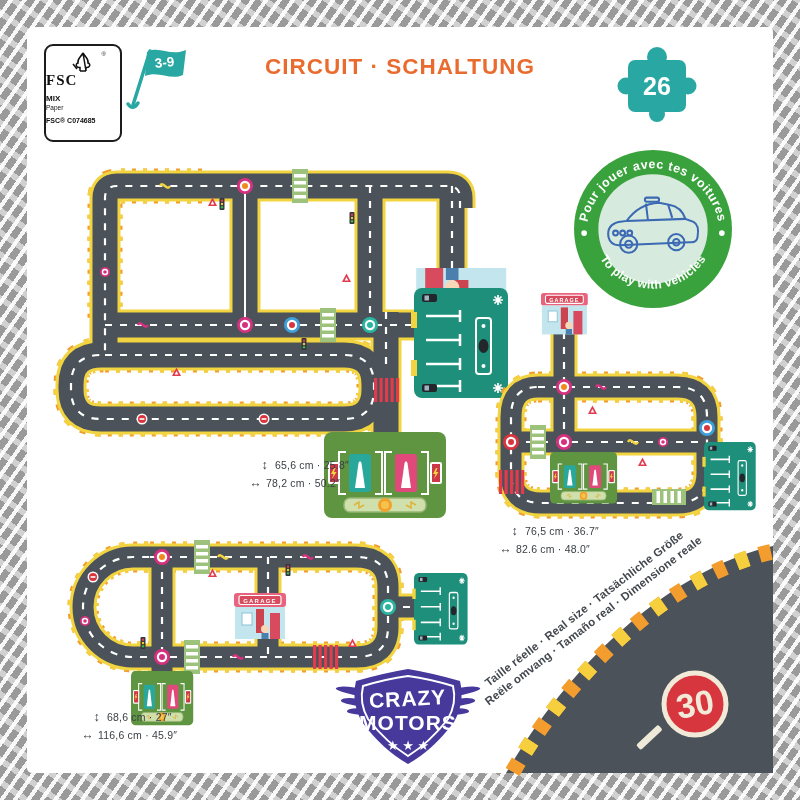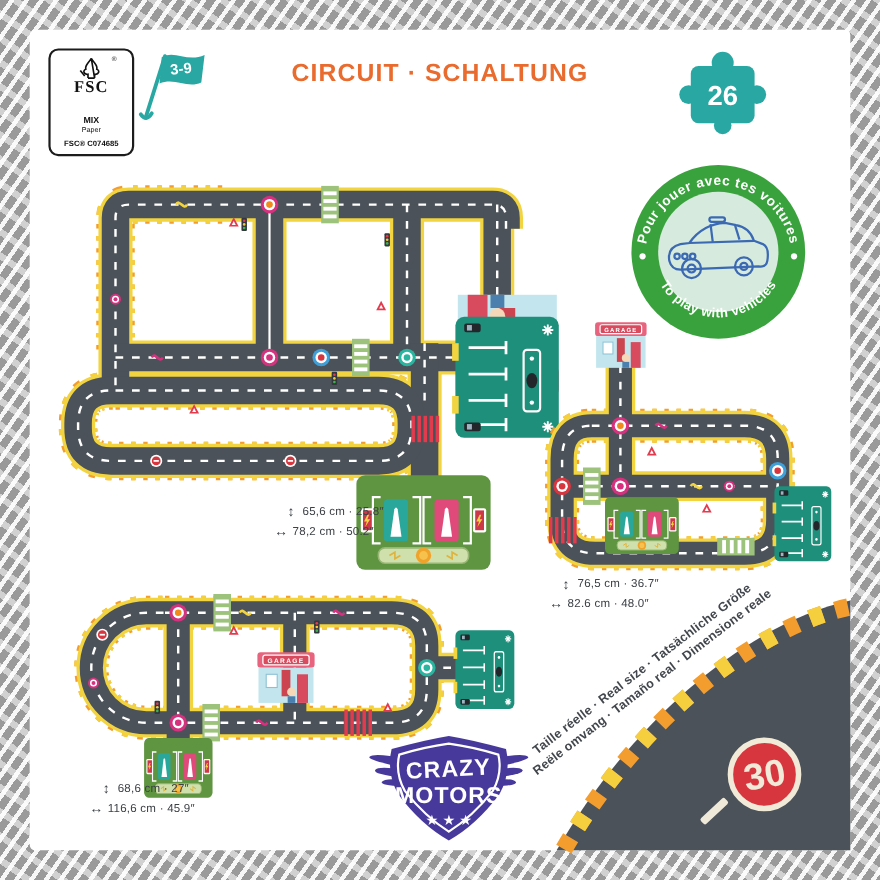--- a/index.html
+++ b/index.html
@@ -9,24 +9,24 @@
     background:
       repeating-linear-gradient(35deg, rgba(255,255,255,0) 0 12px, rgba(255,255,255,.55) 12px 18px),
       repeating-linear-gradient(125deg,#9a9a9a 0 7px,#f7f7f7 7px 11px);}
   .canvas{position:absolute;inset:27px;background:#fff;border-radius:5px;z-index:1;}
   .abs{position:absolute;}
   svg{display:block;}
   svg text{font-family:"Liberation Sans",sans-serif;}
 
   
   .fsc{left:44px;top:44px;width:78px;height:98px;border:2px solid #1c1c1c;border-radius:9px;
-       background:#fff;z-index:3;text-align:center;padding-top:3px;box-sizing:border-box;}
+       background:#fff;z-index:3;padding-top:3px;box-sizing:border-box;}
   .fsc .reg{position:absolute;right:14px;top:5px;font-size:6px;color:#1c1c1c;}
   .fsc-label{font-family:"Liberation Serif",serif;font-weight:bold;font-size:15px;color:#111;margin-top:-3px;letter-spacing:1px;}
-  .fsc-mix{font-size:8px;font-weight:bold;color:#111;margin-top:16px;}
+  .fsc-mix{font-size:8px;font-weight:bold;color:#111;margin-top:5px;}
   .fsc-paper{font-size:6.5px;color:#111;margin-top:1px;}
   .fsc-code{font-size:7px;font-weight:bold;color:#111;margin-top:6px;}
 
   .title{left:188px;top:50px;width:424px;text-align:center;z-index:3;
          color:#e96b2e;font-weight:bold;font-size:22.5px;line-height:34px;letter-spacing:1px;}
 
   .dim{z-index:4;}
   .dim-row{display:flex;align-items:center;height:18px;}
   .dim-row.vrow{padding-left:9px;}
   .dim-arrow{display:inline-block;width:15px;text-align:center;font-weight:bold;color:#3c4146;font-size:12.5px;}

